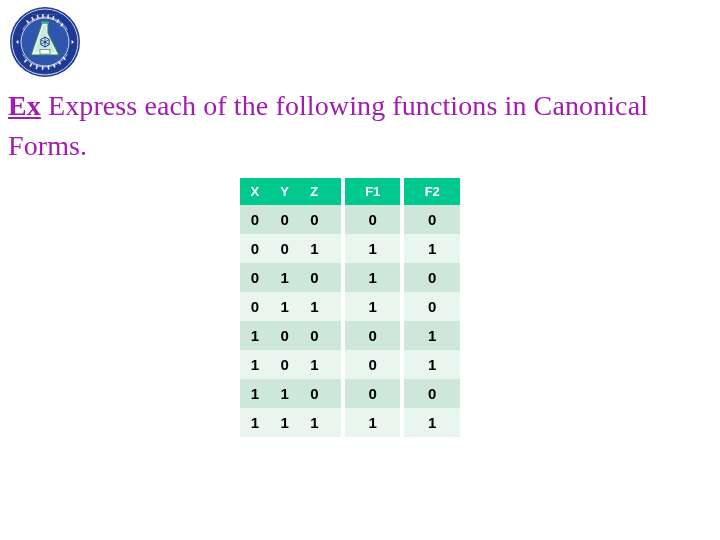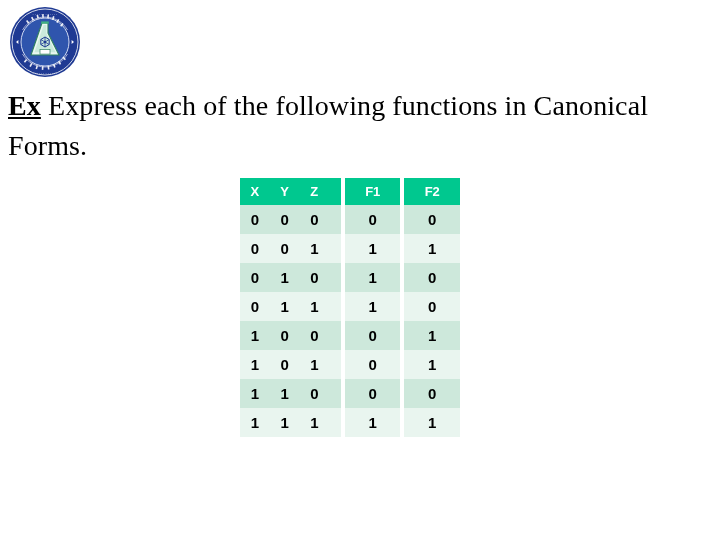--- a/index.html
+++ b/index.html
@@ -27,21 +27,21 @@
 
   
   #slide-title {
     position: absolute;
     left: 8px;
     top: 86px;
     width: 700px;
     font-family: "Liberation Serif", serif;
     font-size: 28px;
     line-height: 40px;
-    color: #000000;
+    color: #a21caf;
     letter-spacing: 0.1px;
   }
   #title-ex {
     font-weight: bold;
     text-decoration: underline;
   }
 
   
   #truth-table {
     position: absolute;

